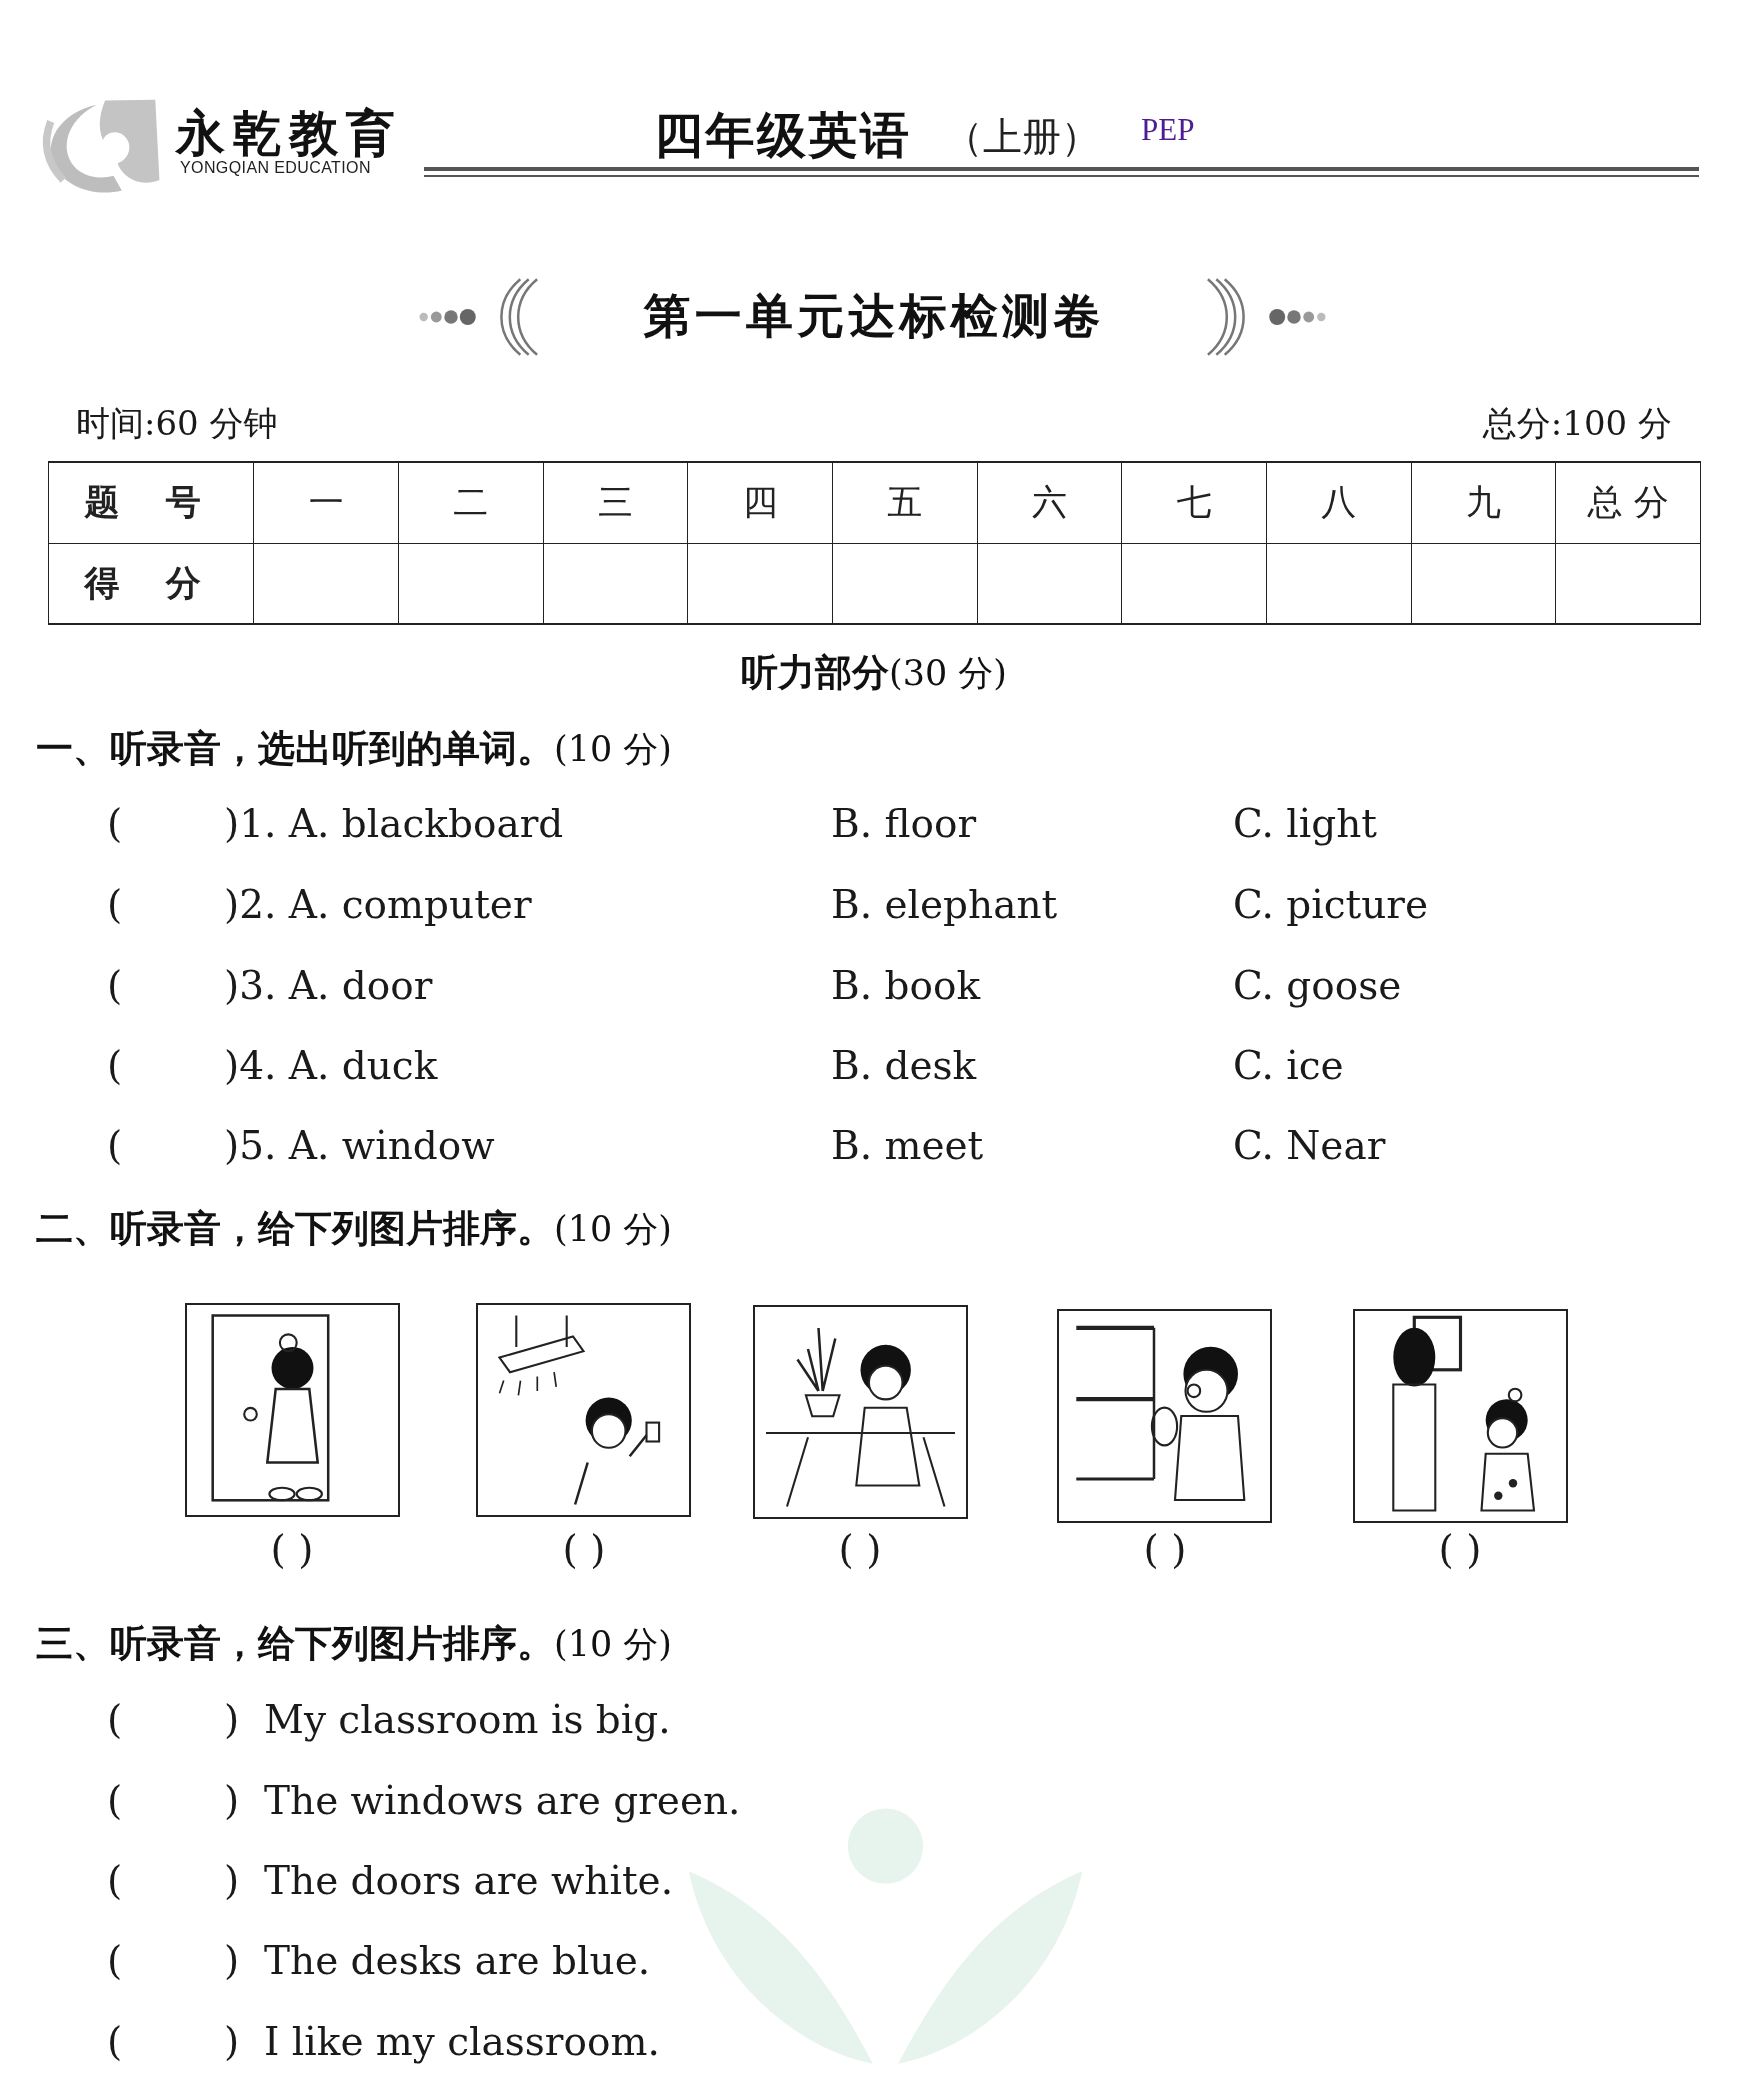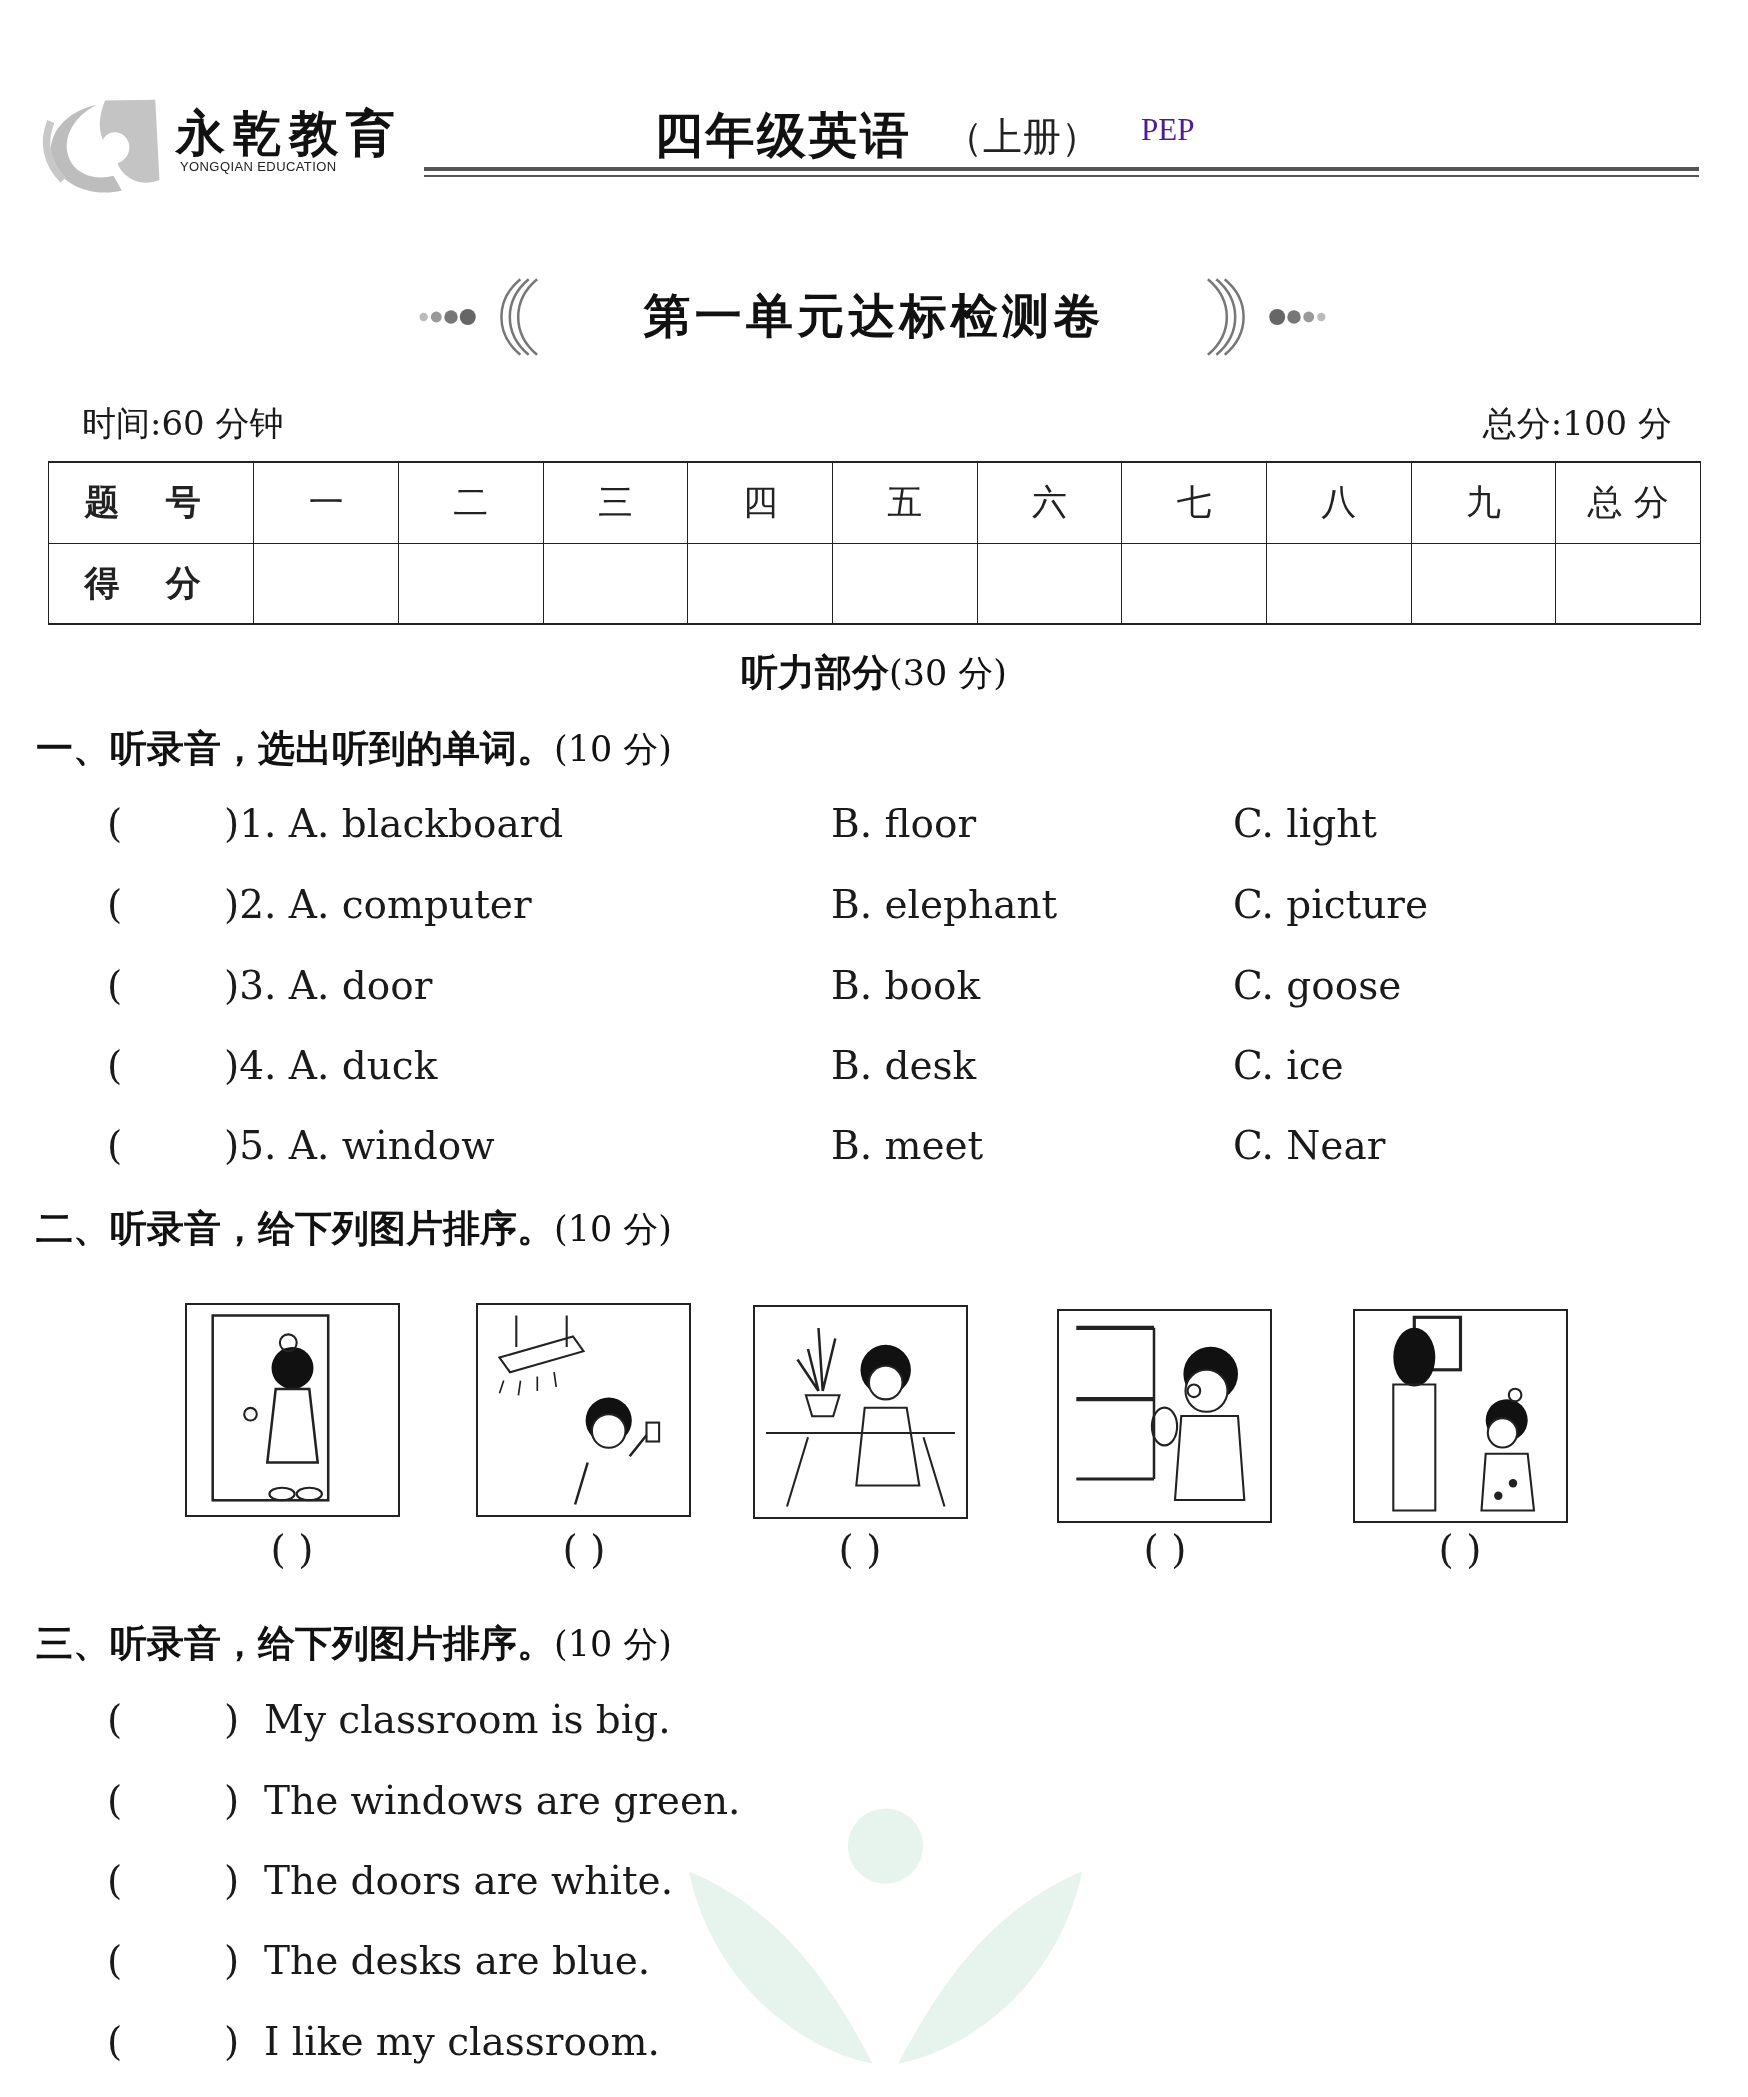--- a/index.html
+++ b/index.html
@@ -3,34 +3,34 @@
 <meta charset="utf-8">
 <style>
   * { margin: 0; padding: 0; box-sizing: border-box; }
   html, body { width: 1748px; height: 2582px; background: #ffffff; overflow: hidden; }
   body { position: relative; font-family: "DejaVu Serif", "Liberation Serif", serif; color: #1a1a1a; }
   .abs { position: absolute; }
 
   
   .logo-mark { left: 34px; top: 92px; width: 138px; height: 105px; }
   .logo-cn { left: 176px; top: 101px; font-family: "DejaVu Serif", serif; font-size: 49px; font-weight: bold; letter-spacing: 7.6px; color: #111; text-align: center; }
-  .logo-en { left: 180px; top: 159px; font-family: "Liberation Sans", sans-serif; font-size: 13px; color: #222; letter-spacing: 0.4px; }
+  .logo-en { left: 180px; top: 159px; font-family: "Liberation Sans", sans-serif; font-size: 16px; color: #222; letter-spacing: 0.4px; }
   .book-title { left: 654px; top: 103px; font-family: "DejaVu Sans", sans-serif; font-size: 49px; font-weight: bold; color: #111; letter-spacing: 2.5px; }
   .book-vol { left: 944px; top: 110px; font-family: "DejaVu Serif", serif; font-size: 39px; color: #222; }
   .book-pep { left: 1141px; top: 112px; font-family: "Liberation Serif", serif; font-size: 31px; color: #4c1d95; }
   .header-rule1 { left: 424px; top: 167px; width: 1275px; height: 3.8px; background: #555; }
   .header-rule2 { left: 424px; top: 175px; width: 1275px; height: 2.1px; background: #555; }
 
   
   .unit-title { left: 0; top: 285px; width: 1748px; text-align: center; font-family: "DejaVu Sans", sans-serif; font-size: 47px; font-weight: bold; color: #111; letter-spacing: 4.2px; }
   .deco-left { left: 411px; top: 275px; width: 143px; height: 84px; }
   .deco-right { left: 1191px; top: 275px; width: 143px; height: 84px; }
 
   
-  .meta-time { left: 76px; top: 401px; font-family: "DejaVu Serif", serif; font-size: 34px; color: #1a1a1a; margin-left: 6px; }
+  .meta-time { left: 76px; top: 401px; font-family: "DejaVu Serif", serif; font-size: 34px; color: #1a1a1a; }
   .meta-total { right: 76px; top: 401px; font-family: "DejaVu Serif", serif; font-size: 34px; color: #1a1a1a; }
 
   
   .score-table { left: 48px; top: 461px; width: 1653px; border-collapse: collapse; padding-left: 43px; }
   .score-table td { border: 1.3px solid #222; height: 81px; text-align: center; vertical-align: middle; font-family: "DejaVu Sans", sans-serif; font-size: 35px; color: #222; }
   .score-table tr:first-child td { border-top-width: 2.9px; }
   .score-table tr:last-child td { border-bottom-width: 2.9px; }
   .score-table td.lbl { width: 203px; font-weight: bold; letter-spacing: 17px; }
   .score-table td.col { width: 143px; }
 

